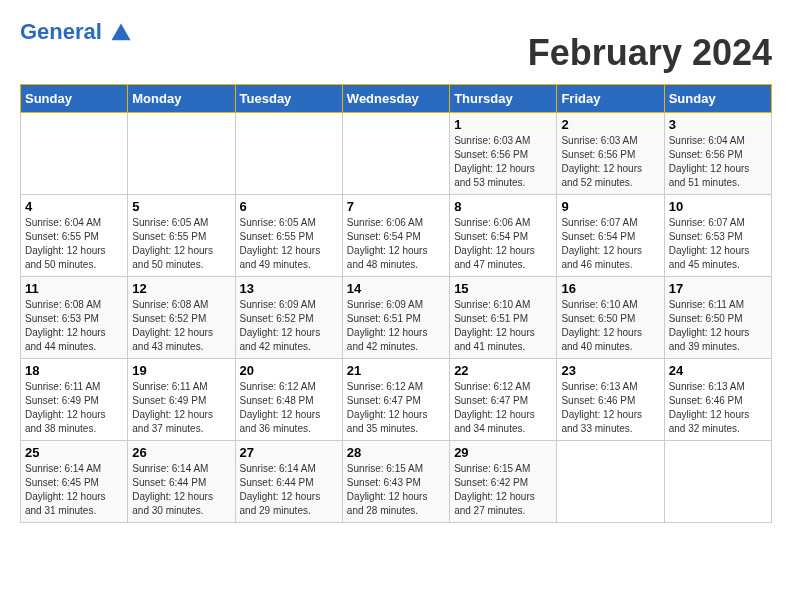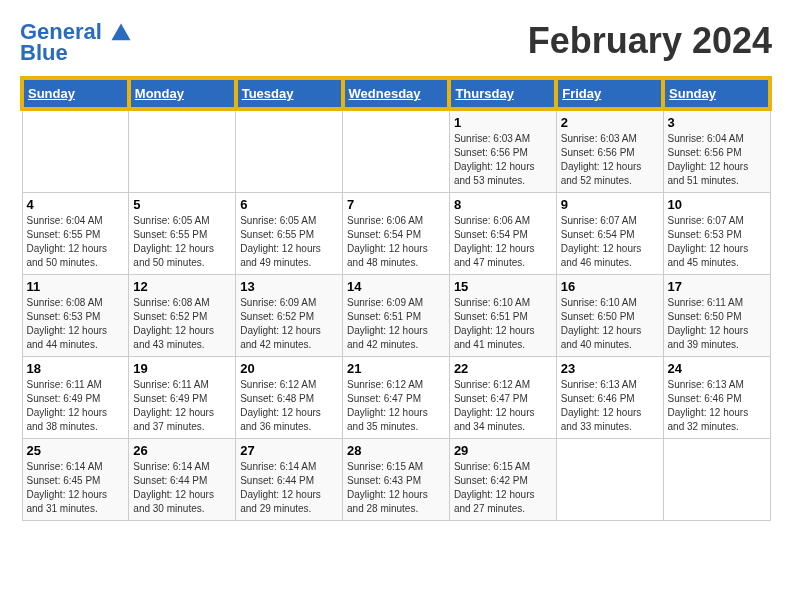--- a/index.html
+++ b/index.html
@@ -25,39 +25,39 @@
       height: 28px;
       margin-left: 2px;
     }
     .title-block {
       text-align: right;
     }
     .main-title {
       font-size: 36px;
       font-weight: bold;
       color: #333;
+      margin-top: 12px;
     }
     .subtitle {
       font-size: 18px;
       color: #555;
     }
     table {
       width: 100%;
       border-collapse: collapse;
       font-size: 11px;
     }
     thead tr th {
       background-color: #2a6abf;
       color: #fff;
       padding: 6px 4px;
       text-align: left;
       font-size: 13px;
       font-weight: bold;
-      border: 4px solid #eab308;
-      text-decoration: underline;
+      border: 1px solid #eab308;
     }
     tbody tr td {
       border: 1px solid #ccc;
       vertical-align: top;
       padding: 4px;
       min-height: 80px;
       width: calc(100% / 7);
     }
     tbody tr:nth-child(odd) td {
       background-color: #f9f9f9;
@@ -87,21 +87,20 @@
     <div>
       <div style="display:flex;align-items:center;">
         <div style="font-size:22px;font-weight:bold;color:#333;line-height:1.1;">
           <span style="color:#2a6abf;">General</span>
           <svg class="logo-icon" viewBox="0 0 30 30" style="display:inline-block;vertical-align:middle;width:22px;height:22px;">
             <polygon points="15,2 28,25 2,25" fill="#2a6abf"></polygon>
           </svg>
         </div>
         <div></div>
       </div>
-      <div style="font-size:22px;font-weight:bold;color:#2a6abf;margin-top:-4px;">Blue</div>
     </div>
   </div>
   <div class="title-block">
     <div class="main-title">February 2024</div>
   </div>
 </div>
 
 <table>
   <thead>
     <tr>

